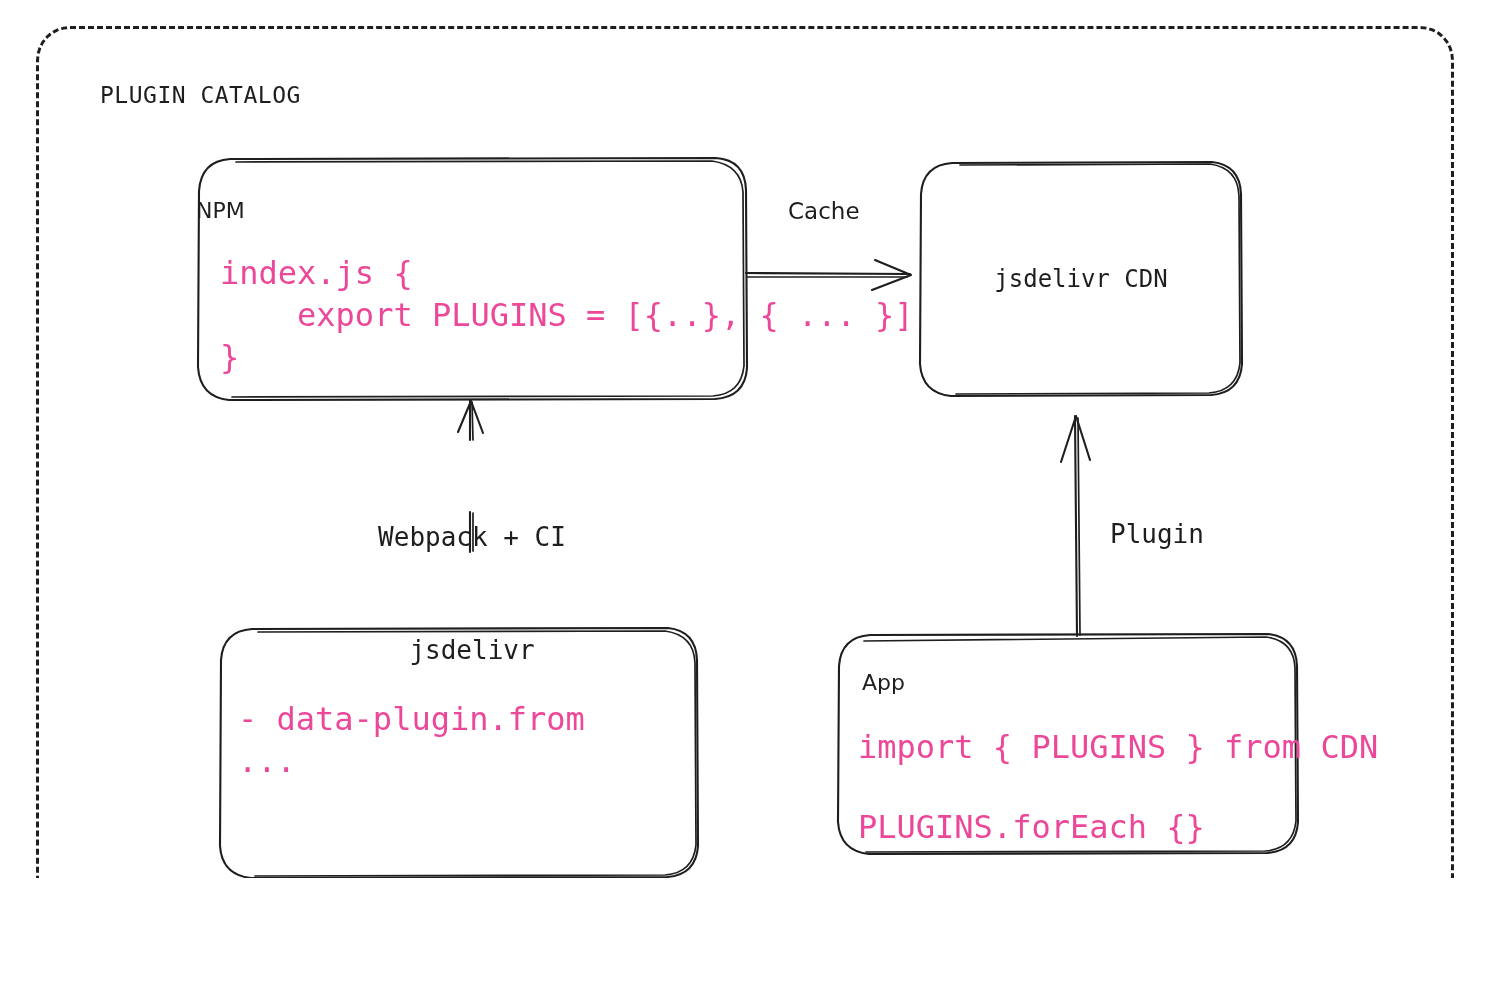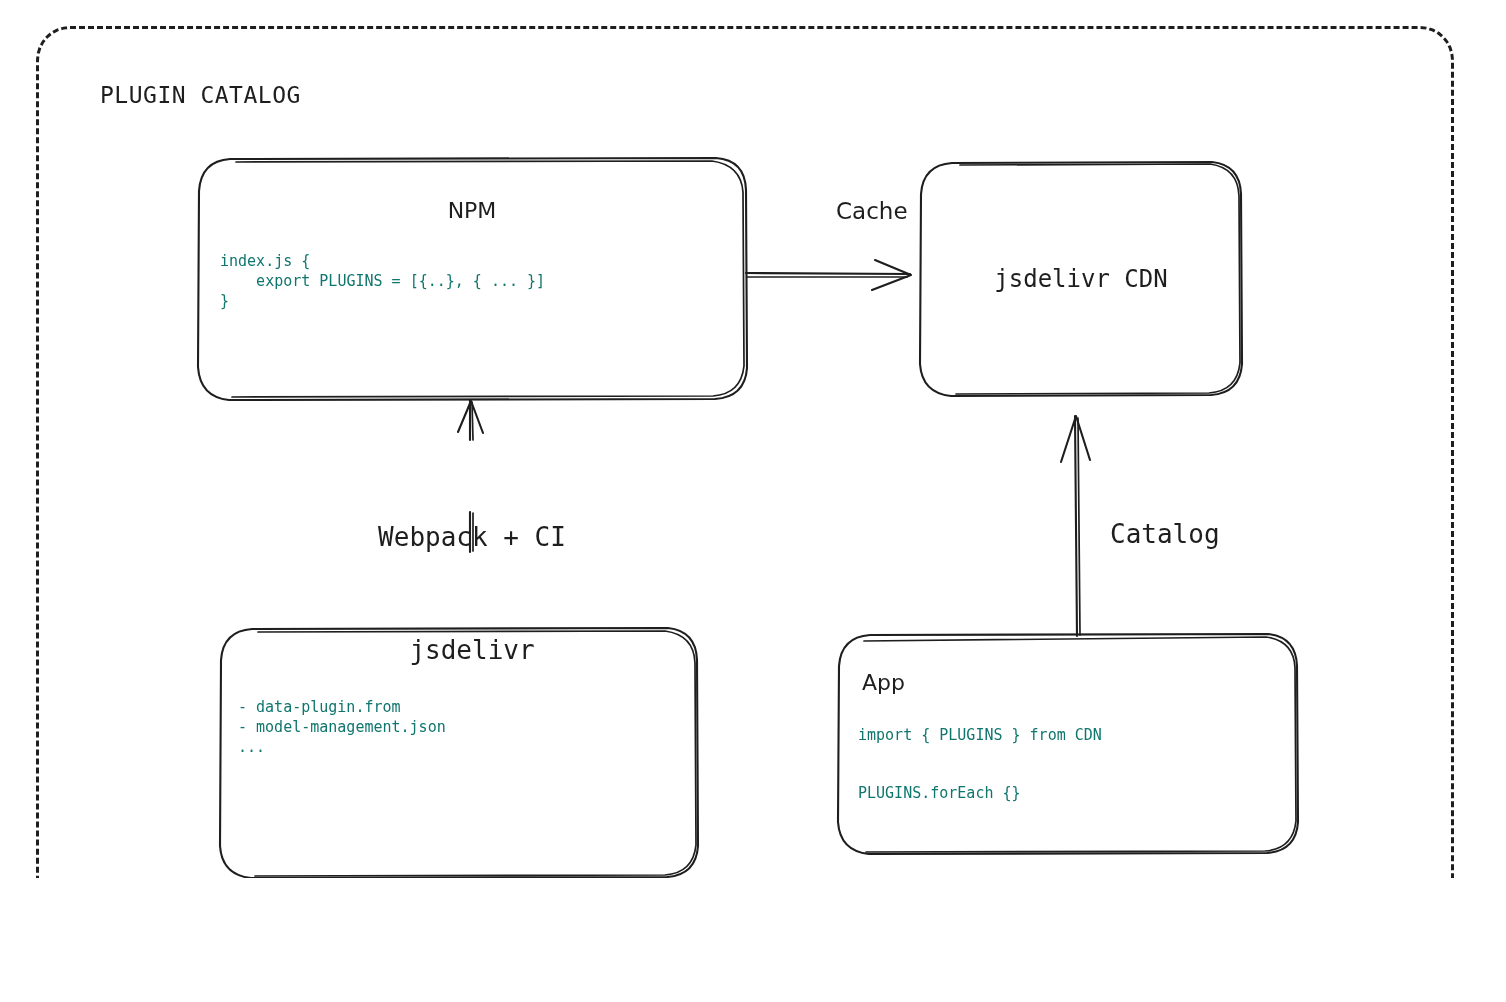--- a/index.html
+++ b/index.html
@@ -61,39 +61,38 @@
   }
 
   .box-label-sans {
     font-family: "DejaVu Sans", "Liberation Sans", sans-serif;
     font-size: 22px;
     color: #1e1e1e;
     white-space: nowrap;
   }
   .code-line {
     font-family: "DejaVu Sans Mono", "Liberation Mono", monospace;
-    font-size: 15px;
-    color: #0f766e;
+    font-size: 32px;
+    color: #ec4899;
     white-space: pre;
     line-height: 1.32;
   }
 
   
   #npm-box {
     left: 196px;
     top: 156px;
     width: 552px;
     height: 246px;
   }
   #npm-box .npm-title {
     position: absolute;
     top: 42px;
     left: 0;
     width: 100%;
-    text-align: center;
   }
   #npm-box .npm-code {
     position: absolute;
     top: 96px;
     left: 24px;
   }
 
   
   #cdn-box {
     left: 918px;
@@ -158,21 +157,20 @@
     white-space: pre;
     text-align: center;
     line-height: 1.45;
   }
   .edge-label-sans {
     position: absolute;
     font-family: "DejaVu Sans", "Liberation Sans", sans-serif;
     font-size: 23px;
     color: #1e1e1e;
     white-space: nowrap;
-    margin-left: 48px;
   }
 
   #cache-label { left: 788px; top: 198px; }
   #webpack-label { left: 366px; top: 444px; width: 212px; }
   #repo-title-label { left: 288px; top: 567px; }
   #import-label { left: 1110px; top: 516px; }
 
   
   .arrow-svg {
     position: absolute;
@@ -234,21 +232,20 @@
 
 
   <div class="sketch-box" id="repo-box">
     <svg width="482" height="254" viewBox="0 0 482 254">
       <path class="stroke" d="M34 3 L450 2 Q478 5 479 34 L480 220 Q478 249 449 251 L33 252 Q4 249 2 220 L3 34 Q5 5 34 3 Z"></path>
       <path class="stroke-thin" d="M40 6 L447 5 Q476 9 477 37 L478 219 Q475 247 447 249 L37 250"></path>
     </svg>
     <div class="box-content">
       <div class="repo-code">
         <div class="code-line">- data-plugin.from</div>
-        <div class="code-line">- model-management.json</div>
         <div class="code-line">...</div>
       </div>
     </div>
   </div>
 
   <div class="sketch-box" id="app-box">
     <svg width="464" height="224" viewBox="0 0 464 224">
       <path class="stroke" d="M34 3 L432 2 Q460 5 461 34 L462 190 Q460 219 431 221 L33 222 Q4 219 2 190 L3 34 Q5 5 34 3 Z"></path>
       <path class="stroke-thin" d="M28 9 L430 5 Q458 9 459 36 L460 189 Q457 217 429 219 L30 220"></path>
     </svg>
@@ -280,15 +277,15 @@
   <div class="edge-label" id="webpack-label">
     <div>Webpack + CI</div>
     <div>jsdelivr</div>
   </div>
 
   <svg class="arrow-svg" id="arrow-import" width="120" height="230" viewBox="0 0 120 230">
     <path class="stroke" d="M47 226 L45 6"></path>
     <path class="stroke-thin" d="M50 225 L48 8"></path>
     <path class="stroke" d="M31 52 L46 6 L60 50"></path>
   </svg>
-  <div class="edge-label" id="import-label">Catalog</div>
+  <div class="edge-label" id="import-label">Plugin</div>
 
 </div>
 
 </body></html>

